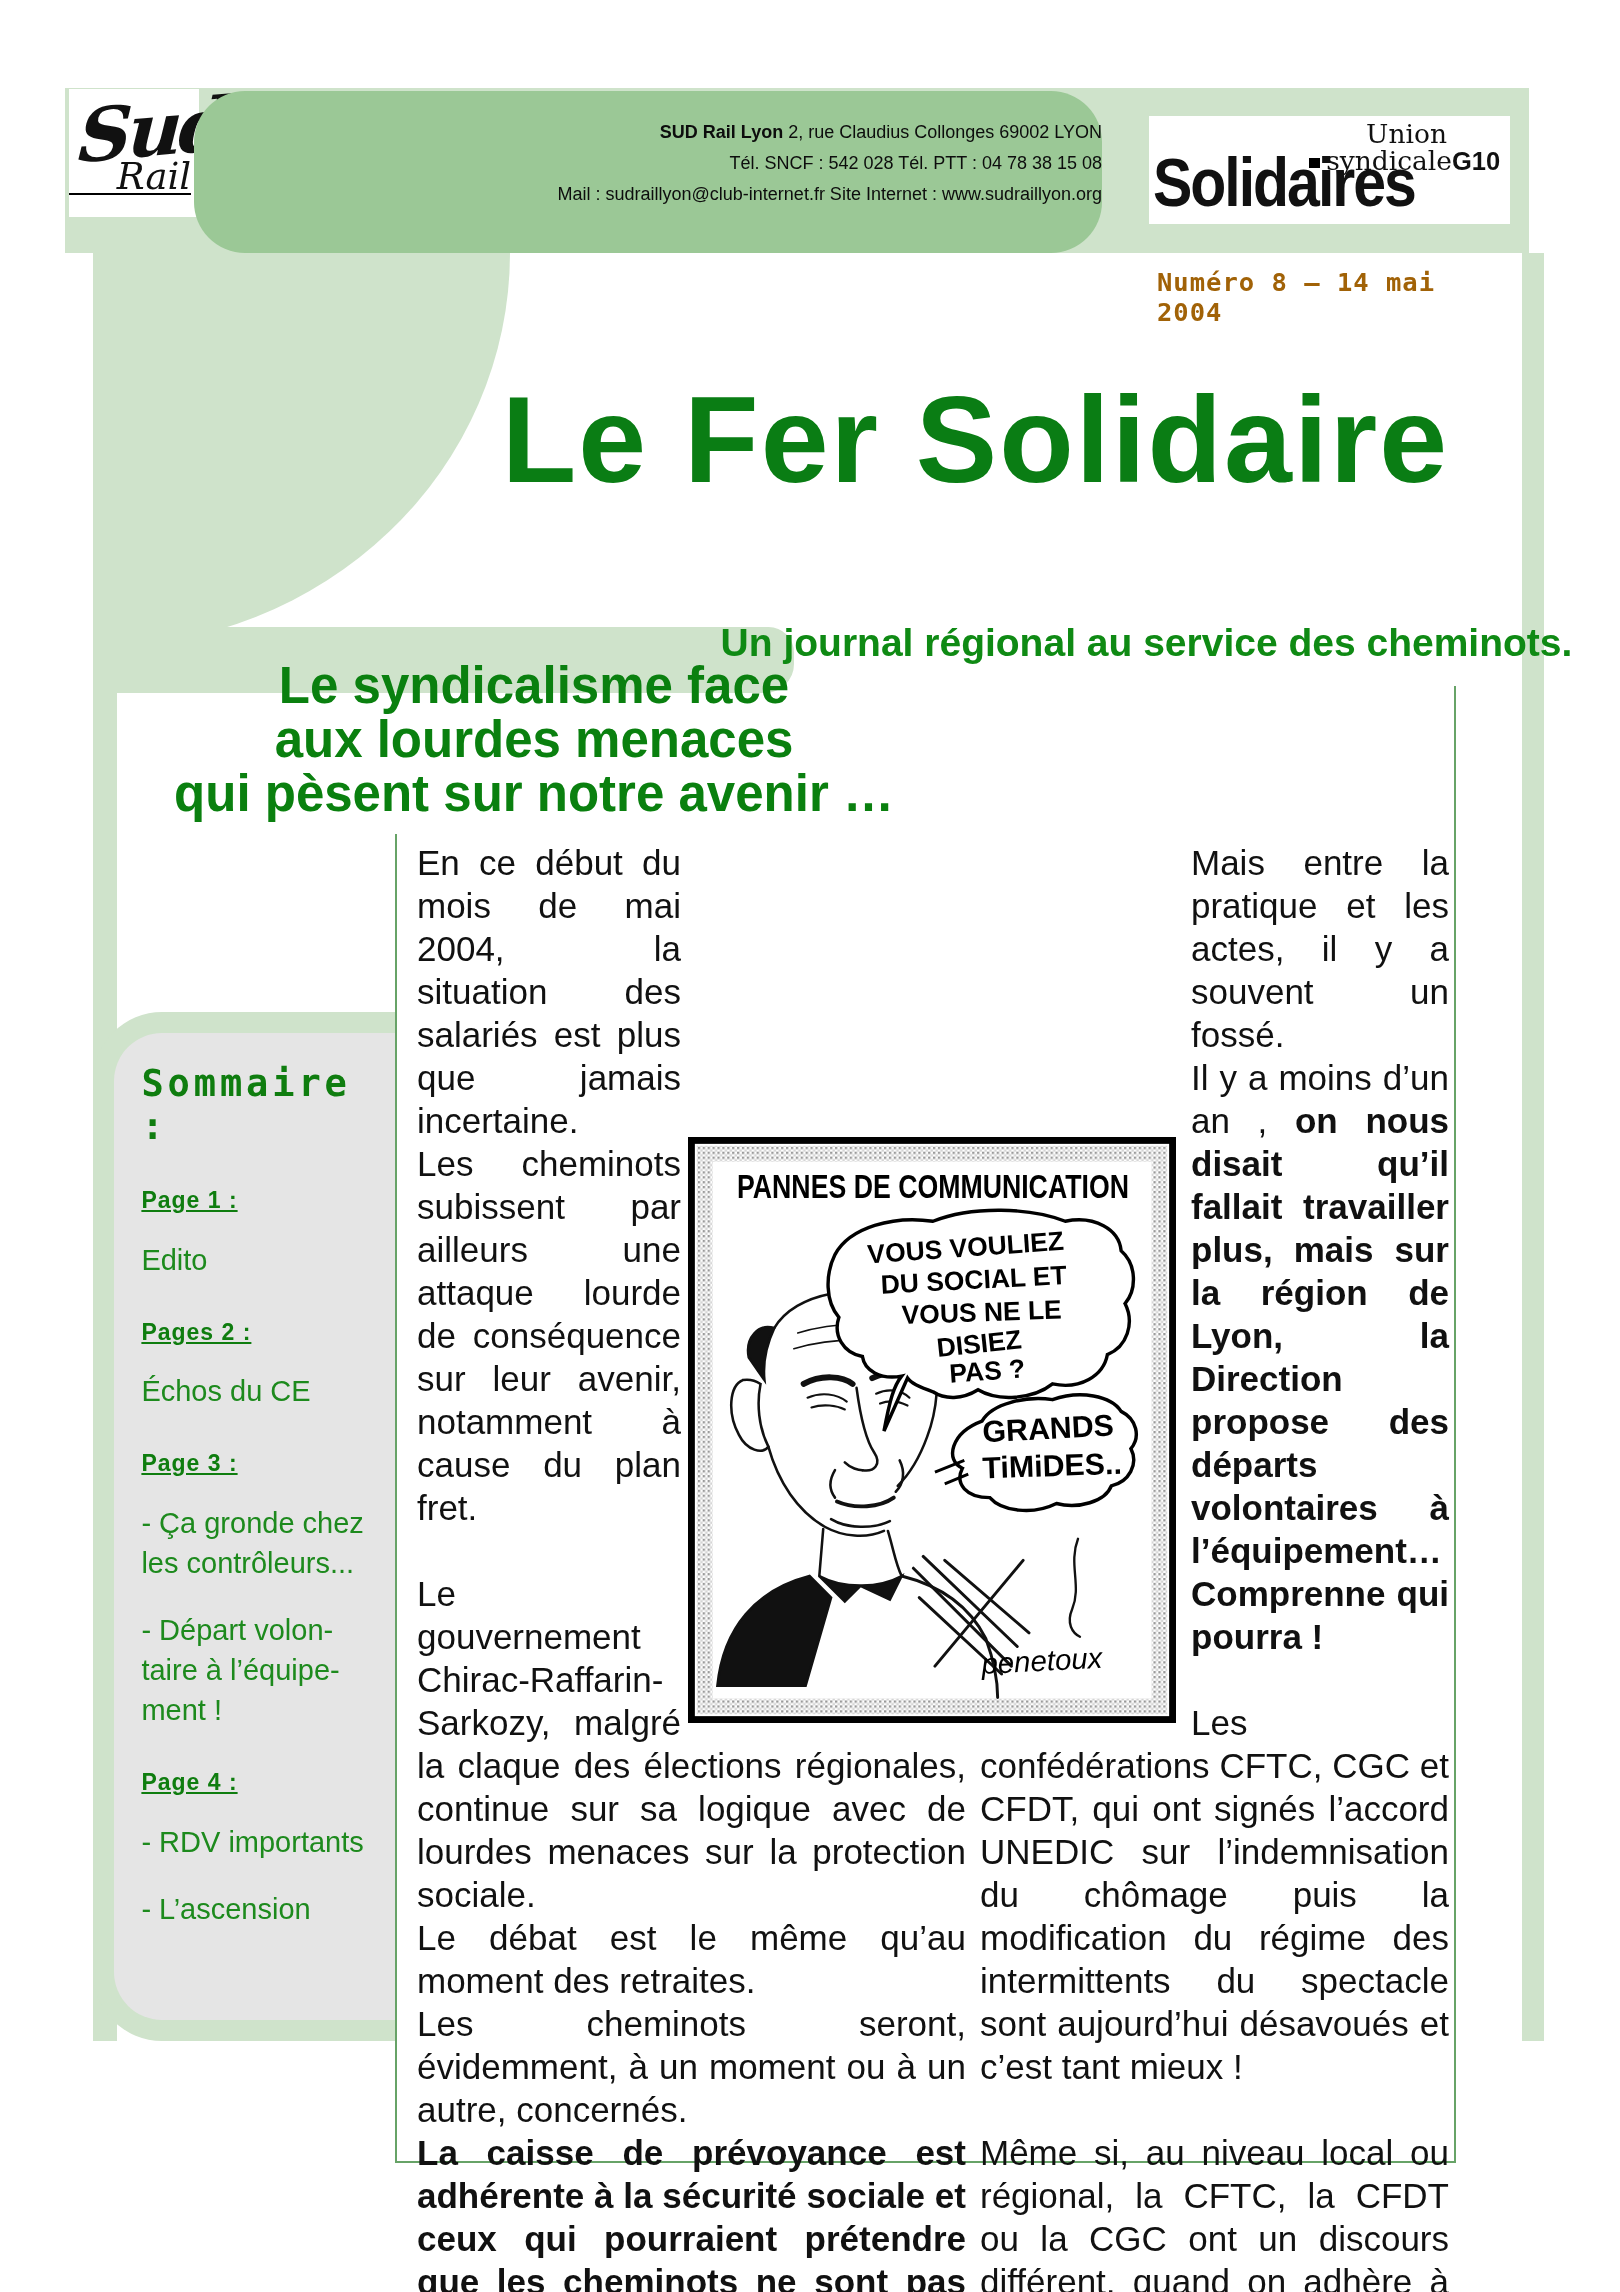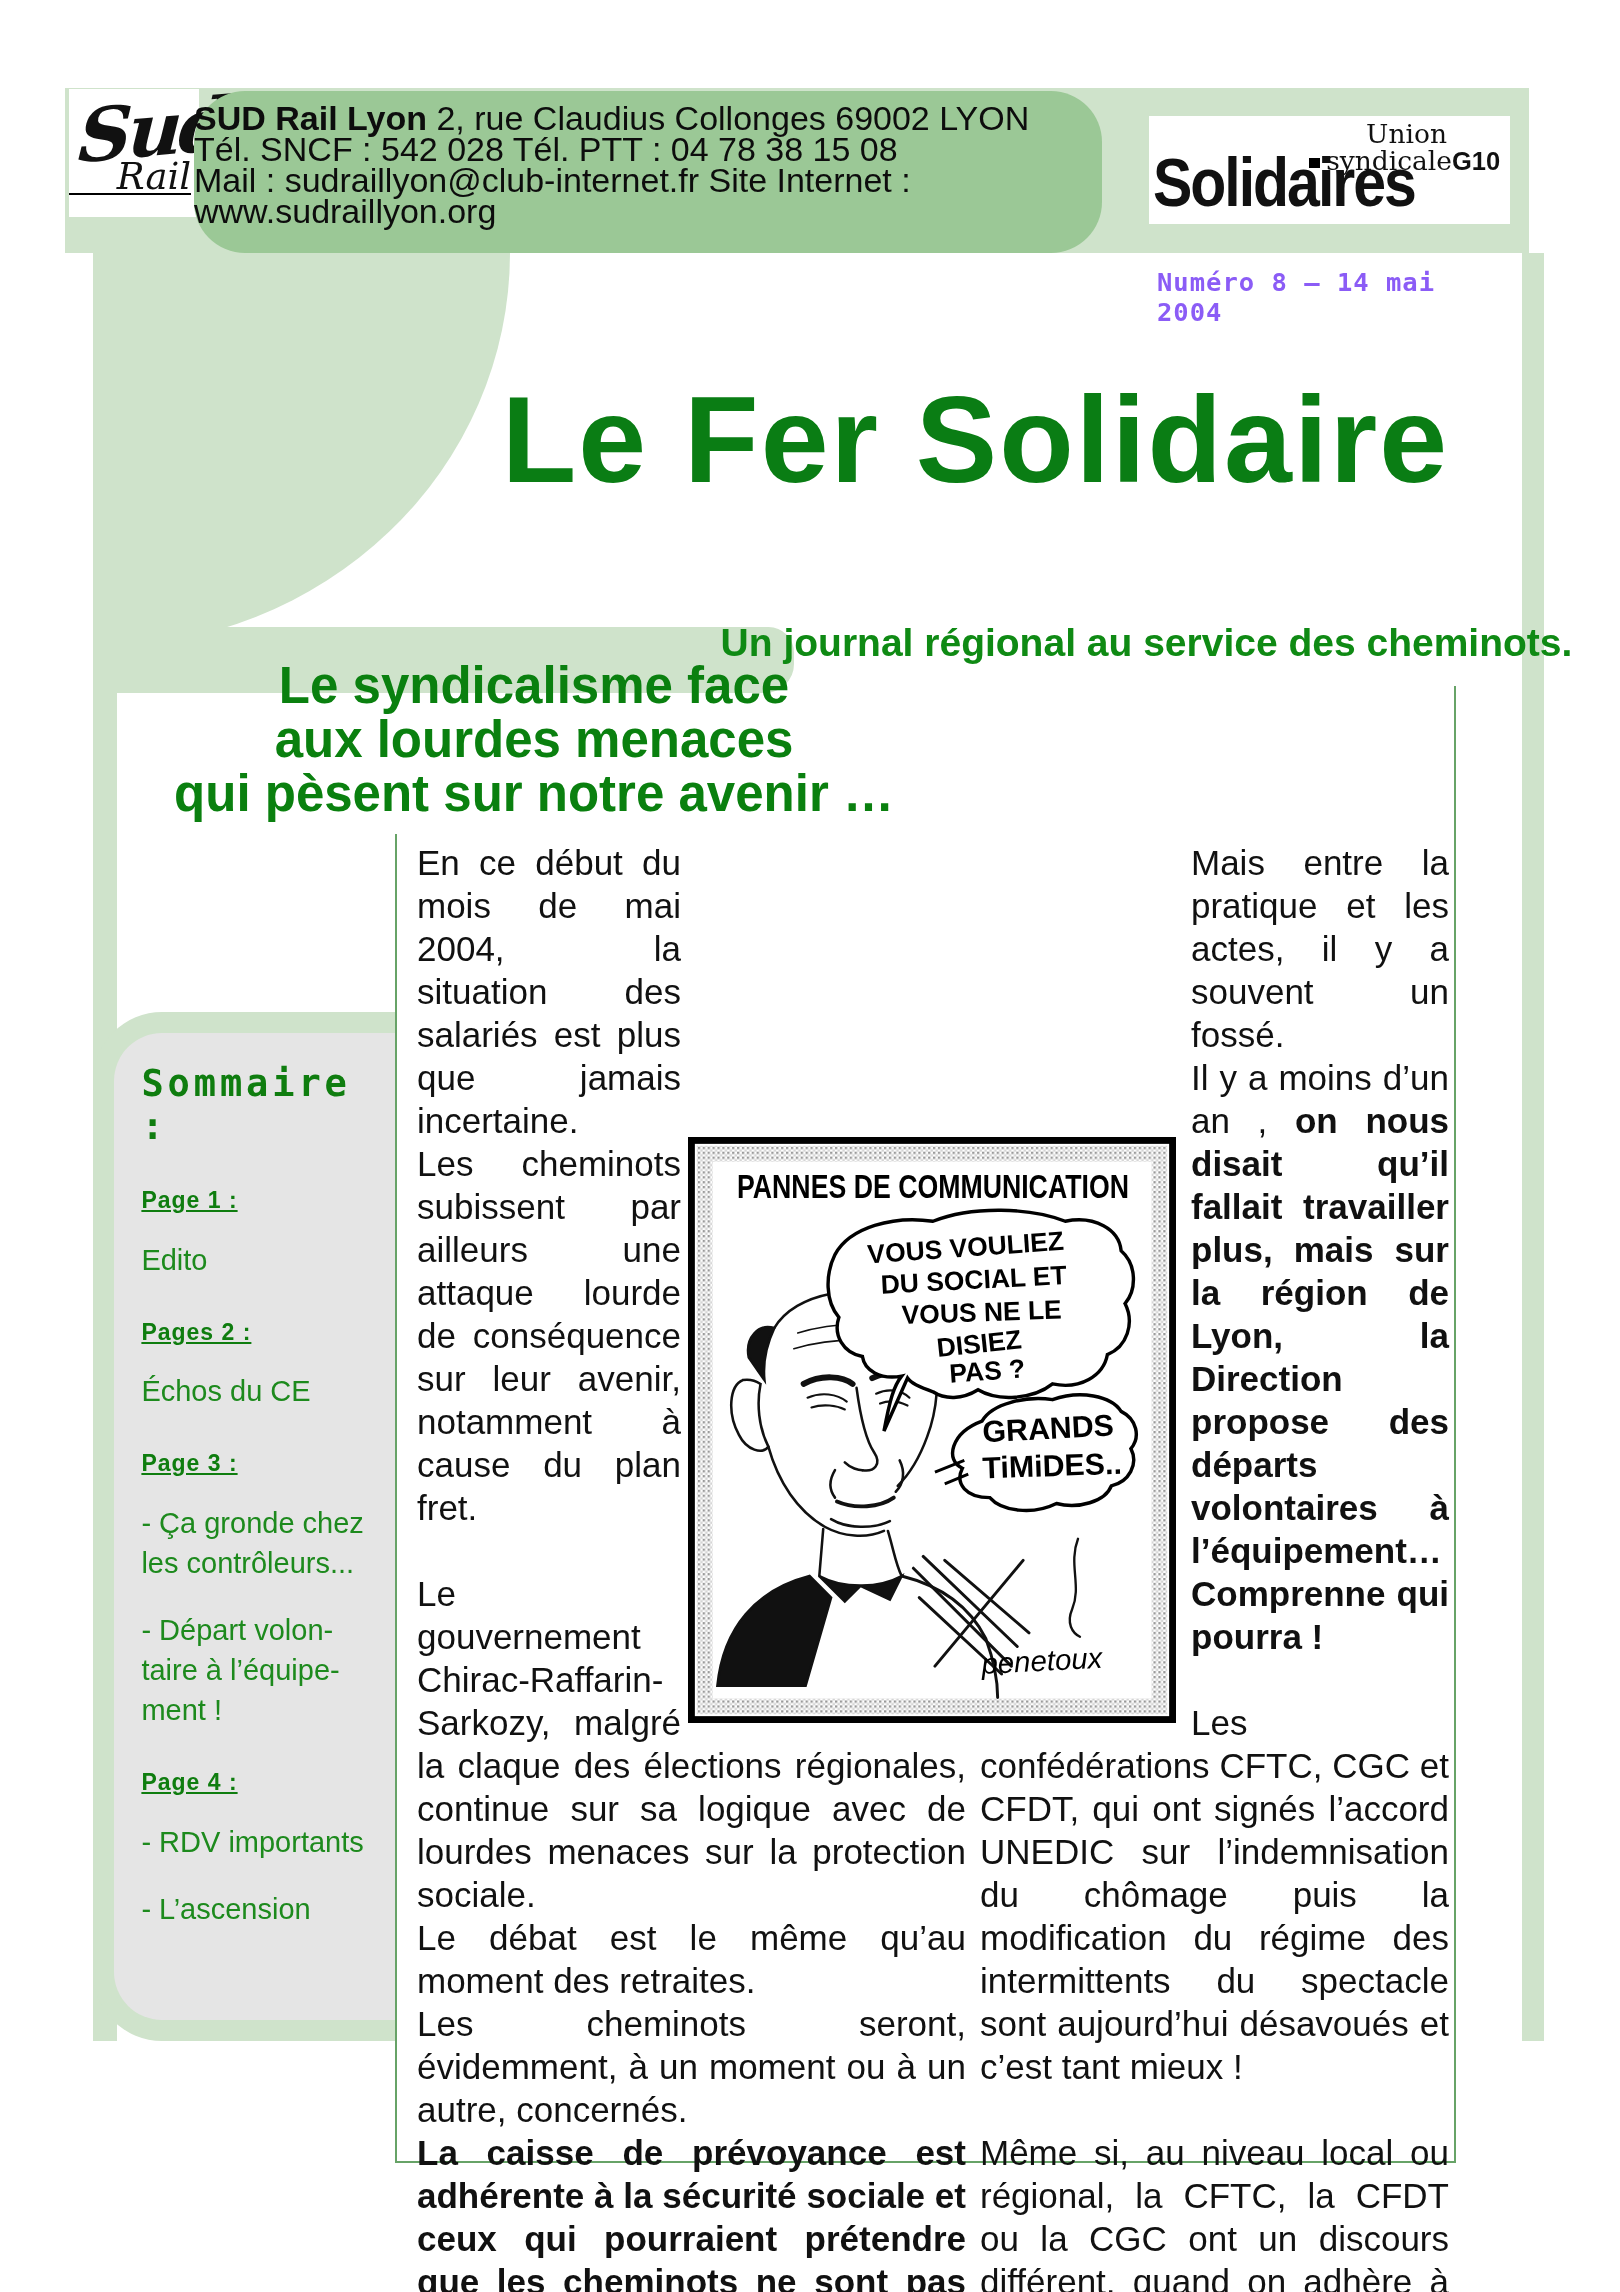--- a/index.html
+++ b/index.html
@@ -13,31 +13,31 @@
             border-radius:0 25.5px 29px 0;}
   .strip-left{position:absolute;left:93px;top:253px;width:23.5px;height:1788px;background:#cfe3cb;}
   .strip-right{position:absolute;left:1522px;top:253px;width:21.6px;height:1788px;background:#cfe3cb;}
   
   .logo-box{position:absolute;left:69px;top:89px;width:130px;height:128px;background:#fff;}
   .logo-sud{font-family:"DejaVu Serif",serif;font-style:italic;font-weight:bold;font-size:74px;
             line-height:69px;transform:skewX(-8deg) rotate(-5deg);margin:7.8px 0 0 9.8px;letter-spacing:-3.9px;}
   .logo-rail{font-family:"DejaVu Serif",serif;font-style:italic;font-weight:normal;font-size:37px;
              line-height:33px;text-align:right;margin:-5.9px 7.8px 0 0;border-bottom:2.9px solid #000;}
   .contact-card{position:absolute;left:194px;top:91px;width:908px;height:162px;background:#9bc896;
-                border-radius:51px;text-align:left;padding-top:12px;box-sizing:border-box;
-                font-size:34px;line-height:31px;color:#0d0d0d;}
+                border-radius:51px;text-align:right;padding-top:26px;box-sizing:border-box;
+                font-size:18px;line-height:31px;color:#0d0d0d;}
   .solidaires-box{position:absolute;left:1149px;top:116px;width:361px;height:108px;background:#fff;}
   .sol-union{position:absolute;right:63px;top:2px;font-family:"DejaVu Serif",serif;font-size:26.5px;}
   .sol-row{position:absolute;right:9.8px;top:29px;font-family:"DejaVu Serif",serif;font-size:26.5px;}
   .sol-sq{display:inline-block;width:10.8px;height:10.8px;background:#000;margin-right:5.9px;vertical-align:middle;}
   .sol-g10{font-family:"Liberation Sans",sans-serif;font-weight:bold;font-size:25.5px;}
   .sol-word{position:absolute;left:3.9px;bottom:2px;font-weight:900;font-size:59px;letter-spacing:-2px;
             transform:scaleY(1.15);transform-origin:left bottom;}
   .issue{position:absolute;left:1157px;top:267px;width:353px;font-family:"DejaVu Sans Mono",monospace;
-         font-weight:bold;font-size:25.5px;color:#8b5cf6;letter-spacing:1px;}
+         font-weight:bold;font-size:25.5px;color:#a16207;letter-spacing:1px;}
   
   .masthead{position:absolute;left:412px;top:370px;width:1127px;text-align:center;
             font-weight:900;font-size:122px;letter-spacing:2px;color:#0a7d14;}
   .tagline{position:absolute;left:686px;top:621px;width:921px;text-align:center;
            font-weight:bold;font-size:39px;color:#0f8a14;}
   
   .headline{position:absolute;left:93px;top:659px;width:882px;text-align:center;
             font-weight:bold;font-size:51px;line-height:54px;color:#0a800f;}
   
   .sommaire{position:absolute;left:93px;top:1012px;width:304px;height:1029px;background:#e5e5e5;

